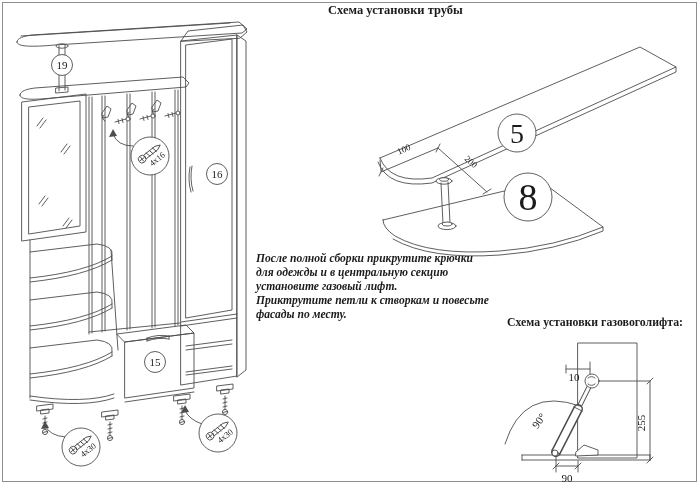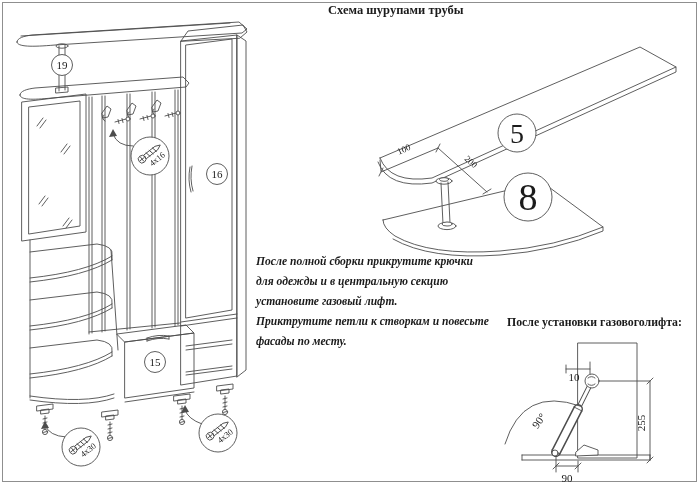--- a/index.html
+++ b/index.html
@@ -2,21 +2,21 @@
 <html><head>
 <meta charset="utf-8">
 <style>
   html,body{margin:0;padding:0;background:#e8e8e8;}
   #sheet{position:relative;width:700px;height:488px;background:#ffffff;overflow:hidden;
          font-family:"Liberation Serif","DejaVu Serif",serif;color:#1b1b1b;}
   #frame{position:absolute;left:2px;top:2px;width:693px;height:478px;border:1px solid #8f8f8f;}
   .abs{position:absolute;}
   .title{font-weight:bold;font-size:12.5px;white-space:nowrap;}
   .body-text{font-size:11.4px;line-height:15.1px;white-space:pre-line;}
-  .note-text{font-size:11.6px;line-height:20px;font-weight:bold;font-style:italic;white-space:pre-line;}
+  .note-text{font-size:11.6px;line-height:14px;font-weight:bold;font-style:italic;white-space:pre-line;}
   .gas-title{font-weight:bold;font-size:11.8px;white-space:nowrap;}
   svg{display:block;}
   svg text{font-family:"Liberation Serif","DejaVu Serif",serif;fill:#1b1b1b;}
   .ln{stroke:#4d4d4d;fill:none;stroke-width:0.9;stroke-linejoin:round;stroke-linecap:round;}
   .lnf{stroke:#4d4d4d;fill:#ffffff;stroke-width:0.9;stroke-linejoin:round;}
   .badge{font-size:11px;text-anchor:middle;}
   .dim{font-size:9px;text-anchor:middle;}
   .dimbig{font-size:11px;text-anchor:middle;}
   .callout-label{font-size:8.5px;text-anchor:middle;}
 </style>
@@ -174,21 +174,21 @@
           <line x1="-10" y1="-2.5" x2="-10" y2="2.5"></line>
         <path d="M-6,-2.2 L8,-2.2 L13,0 L8,2.2 L-6,2.2 Z"></path>
         <line x1="-3" y1="-2.6" x2="-2" y2="2.6"></line>
           <line x1="1" y1="-2.6" x2="2" y2="2.6"></line>
           <line x1="5" y1="-2.6" x2="6" y2="2.6"></line>
       </g>
       <text class="callout-label" x="2" y="12">4x30</text>
     </g>
   </svg>
 
-  <div class="abs title" style="left:328px;top:3px;">Схема шурупами трубы</div>
+  <div class="abs title" style="left:328px;top:3px;">Схема установки трубы</div>
 
   <svg class="abs" style="left:355px;top:40px;" width="345" height="228" viewBox="0 0 345 228">
     <g class="ln">
 
       <path d="M25,118 L285,7 L321,27 L77,138 Q35,144 25,118 Z"></path>
       <path d="M321,27 L321,32 L77,143 Q33,149 23,122"></path>
 
       <ellipse class="lnf" cx="89" cy="141" rx="8" ry="3.2"></ellipse>
       <ellipse class="lnf" cx="89" cy="139.5" rx="4.5" ry="1.8"></ellipse>
       <line x1="86" y1="143" x2="88" y2="184"></line>
@@ -213,21 +213,21 @@
     <circle class="lnf" cx="173" cy="157" r="24"></circle>
     <text x="173" y="170" font-size="38" text-anchor="middle">8</text>
   </svg>
 
   <div class="abs note-text" style="left:256px;top:252px;width:250px;">После полной сборки прикрутите крючки
 для одежды и в центральную секцию
 установите газовый лифт.
 Приктрутите петли к створкам и повесьте
 фасады по месту.</div>
 
-  <div class="abs gas-title" style="left:507px;top:315px;">После установки газовоголифта:</div>
+  <div class="abs gas-title" style="left:507px;top:315px;">Схема установки газовоголифта:</div>
   <svg class="abs" style="left:500px;top:335px;" width="200" height="150" viewBox="0 0 200 150">
     <g class="ln">
 
       <rect x="78" y="8" width="59" height="115"></rect>
 
       <path d="M22,120 L150,120 M22,125 L150,125 M22,120 L22,125 M150,120 L150,125"></path>
 
       <line x1="92" y1="46" x2="76" y2="78" stroke="#4d4d4d" stroke-width="5"></line>
       <line x1="92" y1="46" x2="76" y2="78" stroke="#ffffff" stroke-width="3"></line>
       <line x1="78" y1="74" x2="56" y2="117" stroke="#4d4d4d" stroke-width="10"></line>

